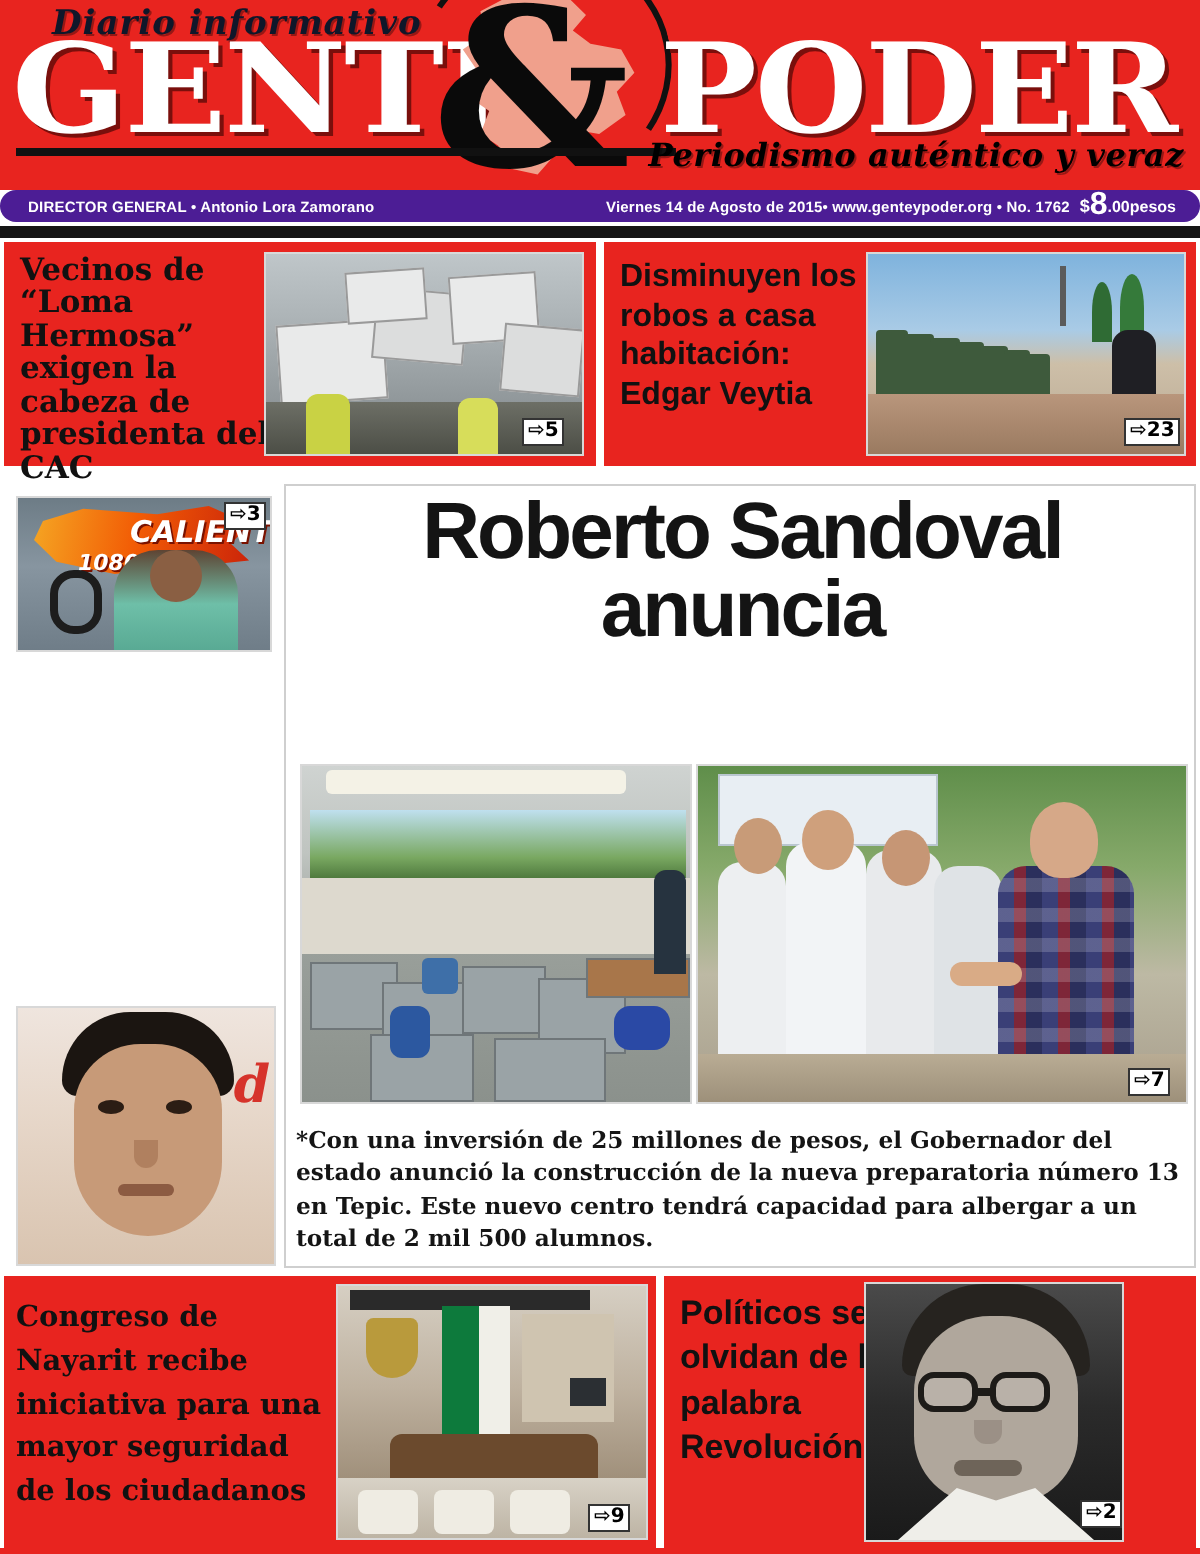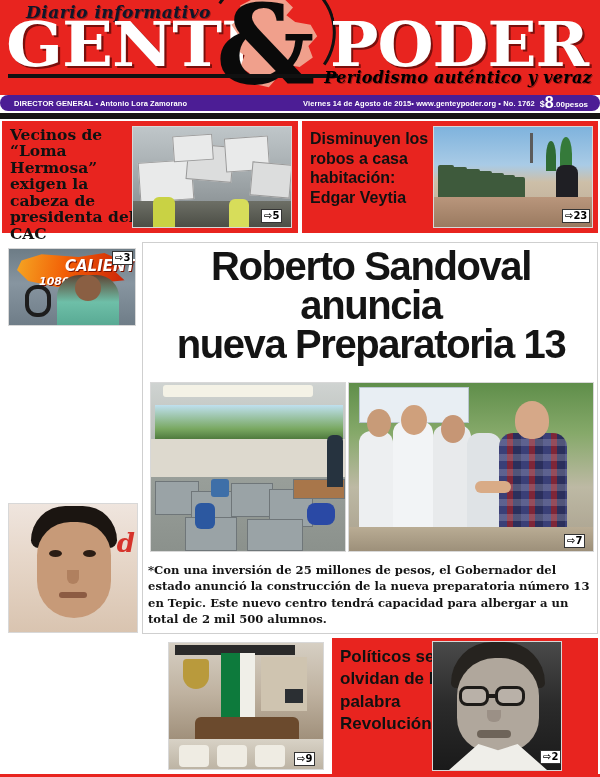--- a/index.html
+++ b/index.html
@@ -403,21 +403,20 @@
     <div class="jp-face"></div>
     <div class="jp-eye" style="left:40px;"></div>
     <div class="jp-eye" style="left:74px;"></div>
     <div style="position:absolute;left:58px;top:66px;width:12px;height:14px;background:#b0805f;border-radius:0 0 6px 6px;"></div>
     <div style="position:absolute;left:50px;top:88px;width:28px;height:6px;background:#8c5b42;border-radius:4px;"></div>
   </div>
 
   <div class="main-box">
     <div class="main-hl">
       <span class="l2">Roberto Sandoval anuncia</span>
-      <span class="l2">nueva Preparatoria 13</span>
     </div>
   </div>
 
   <div class="photo ph-class">
     <div class="light"></div>
     <div class="winrow"></div>
     <div class="wall"></div>
     <div class="desk" style="left:4px;   top:98px; width:44px; height:34px;"></div>
     <div class="desk" style="left:40px;  top:108px;width:46px; height:36px;"></div>
     <div class="desk" style="left:80px;  top:100px;width:42px; height:34px;"></div>
@@ -444,20 +443,23 @@
     <div class="ghead"></div>
     <div style="position:absolute;left:126px;bottom:58px;width:36px;height:12px;background:#d9ab86;border-radius:6px;"></div>
     <div style="position:absolute;left:0;bottom:0;width:246px;height:24px;background:linear-gradient(180deg,#b9ac94,#9d907a);"></div>
   </div>
   <div class="badge" style="left:564px; top:534px;">
     <span>⇨</span><span>7</span>
   </div>
 
   <div class="caption">*Con una inversión de 25 millones de pesos, el Gobernador del estado anunció la construcción de la nueva preparatoria número 13 en Tepic. Este nuevo centro tendrá capacidad para albergar a un total de 2 mil 500 alumnos.</div>
 
+  <div class="redpanel bot-l">
+    <div class="tx">Congreso de Nayarit recibe iniciativa para una mayor seguridad de los ciudadanos</div>
+  </div>
   <div class="photo ph-congress">
     <div class="topband"></div>
     <div class="shield"></div>
     <div class="flag"></div>
     <div style="position:absolute;left:92px;top:14px;width:46px;height:54px;background:#cfc4b0;"></div>
     <div style="position:absolute;left:116px;top:46px;width:18px;height:14px;background:#2b2f33;"></div>
     <div class="bench"></div>
     <div style="position:absolute;left:0;bottom:0;width:156px;height:30px;background:linear-gradient(180deg,#d8d2c6,#bdb4a4);"></div>
     <div style="position:absolute;left:10px;bottom:2px;width:30px;height:22px;background:#efece3;border-radius:4px;"></div>
     <div style="position:absolute;left:48px;bottom:2px;width:30px;height:22px;background:#efece3;border-radius:4px;"></div>

